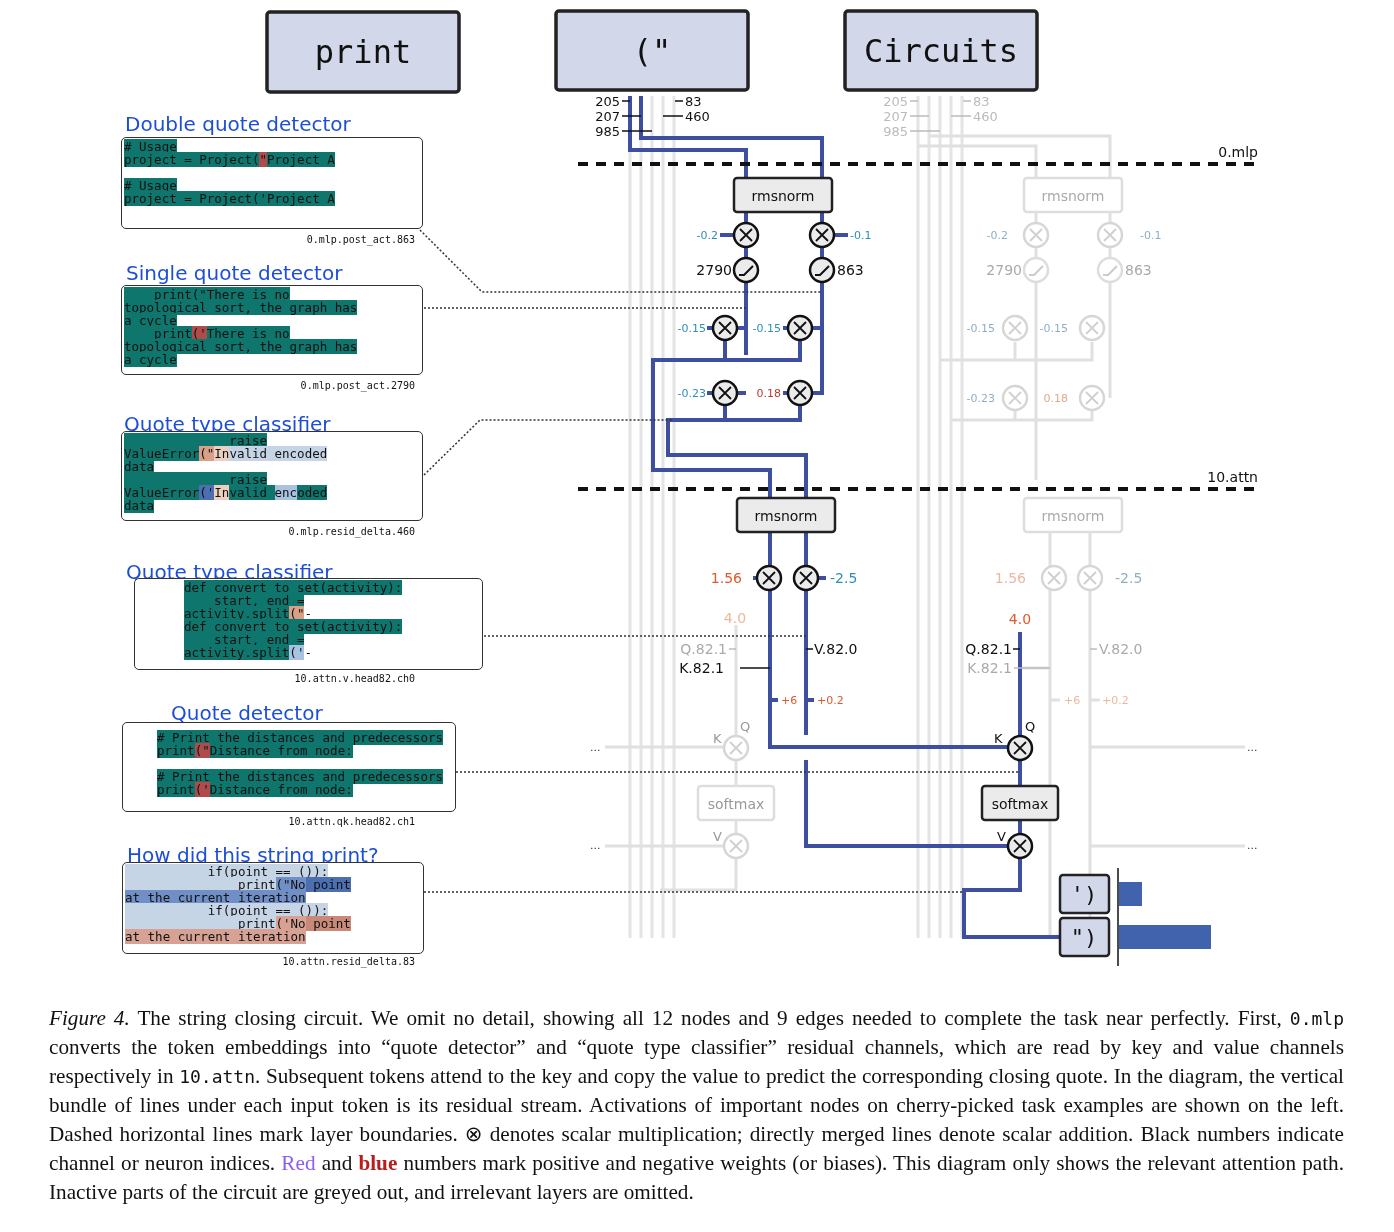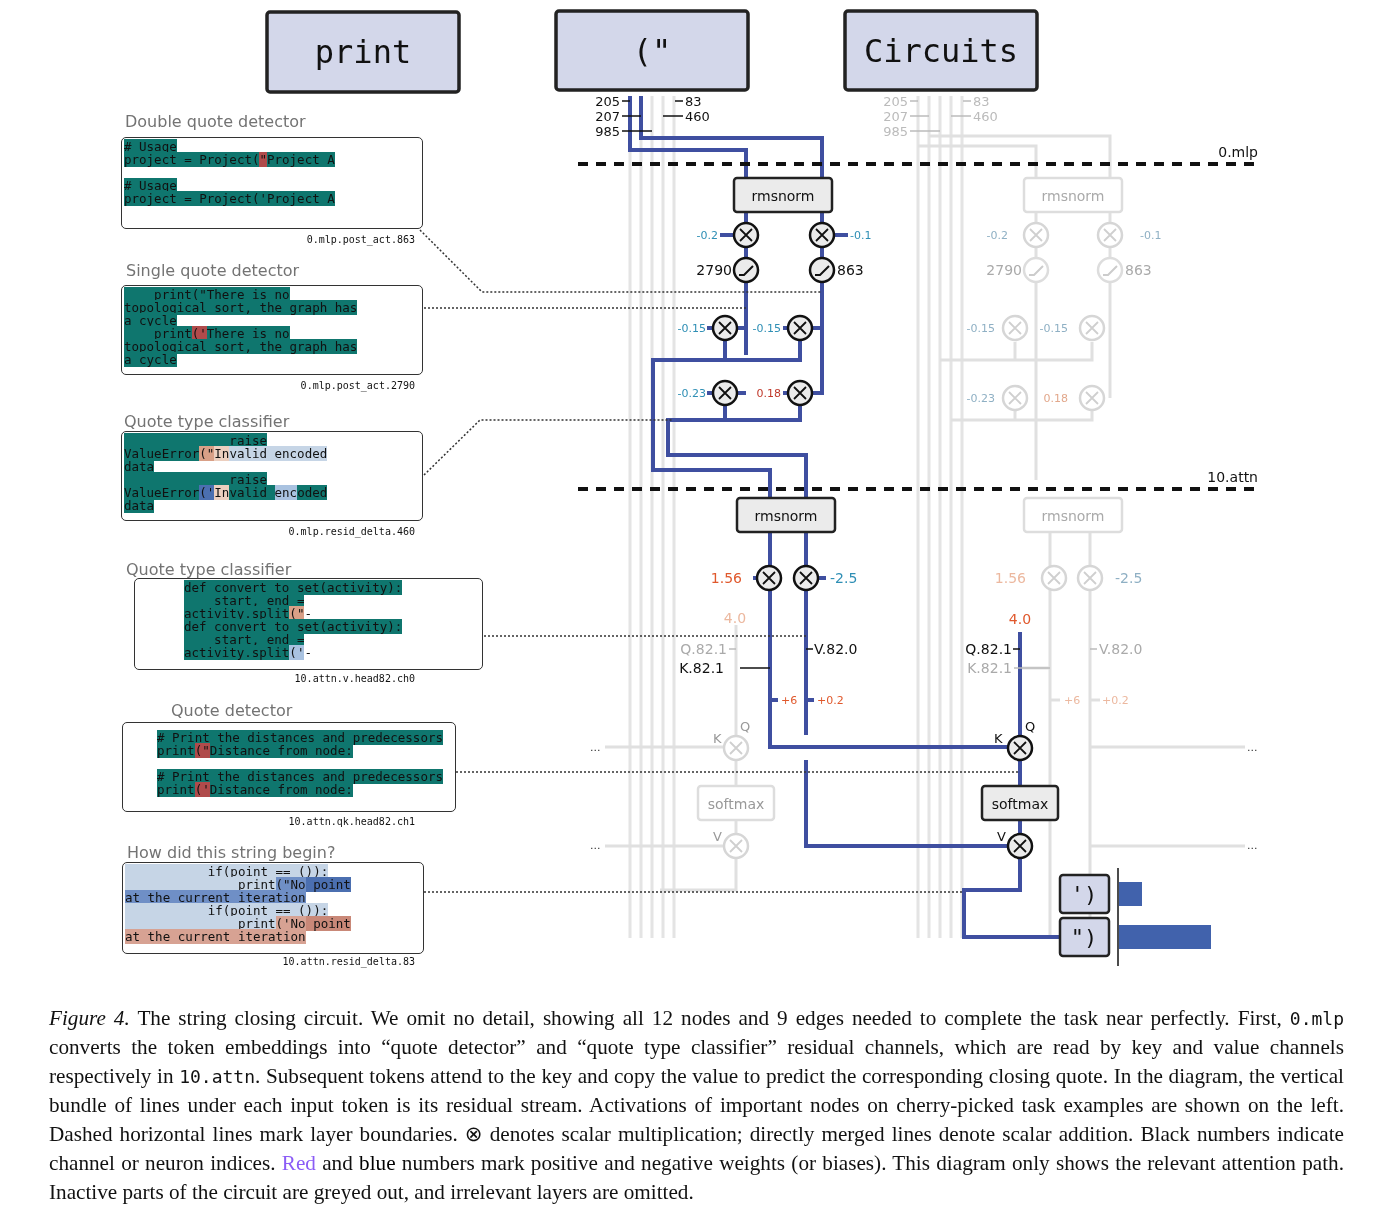--- a/index.html
+++ b/index.html
@@ -1,36 +1,36 @@
 <!DOCTYPE html>
 <html><head>
 <meta charset="utf-8">
 <style>
   html, body { margin: 0; padding: 0; background: #ffffff; }
   body { width: 1394px; height: 1232px; position: relative; overflow: hidden; font-family: "Liberation Sans", sans-serif; color: #111; }
   #diagram { position: absolute; left: 0; top: 0; width: 1394px; height: 990px; }
-  .panel-title { position: absolute; font-family: "DejaVu Sans", sans-serif; font-size: 16px; color: #737373; white-space: nowrap; }
+  .panel-title { position: absolute; font-family: "DejaVu Sans", sans-serif; font-size: 20px; color: #1d4ed8; white-space: nowrap; }
   .panel-box { position: absolute; border: 1px solid #333; border-radius: 5px; background: #fff; overflow: hidden; }
   .panel-code { font-family: "DejaVu Sans Mono", monospace; font-size: 12.5px; line-height: 13px; white-space: pre; color: #111; padding: 2px 0 0 2px; }
   .panel-caption { position: absolute; font-family: "DejaVu Sans Mono", monospace; font-size: 10px; color: #111; white-space: nowrap; text-align: right; }
   .hl { background: #0f766e; }
   .hl-red { background: #b04b4b; }
   .hl-salmon { background: #d9a087; }
   .hl-peach { background: #eccfbf; }
   .hl-blue { background: #4b6fb0; color: #111; }
   .hl-lblue { background: #a9c2e0; }
   .hl-sky { background: #c6d5e6; }
   .hl-mid { background: #6f8fc6; }
   .hl-rose { background: #d7a293; }
   .hl-rose2 { background: #c98878; }
   #caption { position: absolute; left: 49px; top: 1004px; width: 1295px; font-family: "Liberation Serif", serif; font-size: 21.2px; line-height: 29px; color: #111; text-align: justify; }
   #caption .it { font-style: italic; }
   #caption .code { font-family: "DejaVu Sans Mono", monospace; font-size: 18px; }
   #caption .red { color: #8b5cf6; }
-  #caption .blue { color: #000000; }
+  #caption .blue { color: #b91c1c; font-weight: bold; }
 </style>
 </head>
 <body>
 
 <svg id="diagram" viewBox="0 0 1394 990" xmlns="http://www.w3.org/2000/svg">
   <defs>
     <g id="mulglyph">
       <line x1="-6" y1="-6" x2="6" y2="6" stroke-width="2"></line>
       <line x1="6" y1="-6" x2="-6" y2="6" stroke-width="2"></line>
     </g>
@@ -435,21 +435,21 @@
 <div class="panel-title" style="left:127px; top:701px;margin-left:44px;">Quote detector</div>
 <div class="panel-box" style="left:122px; top:722px; width:300px; height:88px;padding-left:32px;">
   <div class="panel-code" style="padding-top:8px"><span class="hl"># Print the distances and predecessors</span>
 <span class="hl">print</span><span class="hl-red">("</span><span class="hl">Distance from node:</span>
 
 <span class="hl"># Print the distances and predecessors</span>
 <span class="hl">print</span><span class="hl-red">('</span><span class="hl">Distance from node:</span></div>
 </div>
 <div class="panel-caption" style="right:979px; top:816px;">10.attn.qk.head82.ch1</div>
 
-<div class="panel-title" style="left:127px; top:843px;">How did this string begin?</div>
+<div class="panel-title" style="left:127px; top:843px;">How did this string print?</div>
 <div class="panel-box" style="left:122px; top:862px; width:300px; height:90px;">
   <div class="panel-code"><span class="hl-sky">           if(point == ()):</span>
 <span class="hl-sky">               print</span><span class="hl-mid">("No</span><span class="hl-blue"> point</span>
 <span class="hl-mid">at the current iteration</span>
 <span class="hl-sky">           if(point == ()):</span>
 <span class="hl-sky">               print</span><span class="hl-rose">('No</span><span class="hl-rose2"> point</span>
 <span class="hl-rose">at the current iteration</span></div>
 </div>
 <div class="panel-caption" style="right:979px; top:956px;">10.attn.resid_delta.83</div>
 

